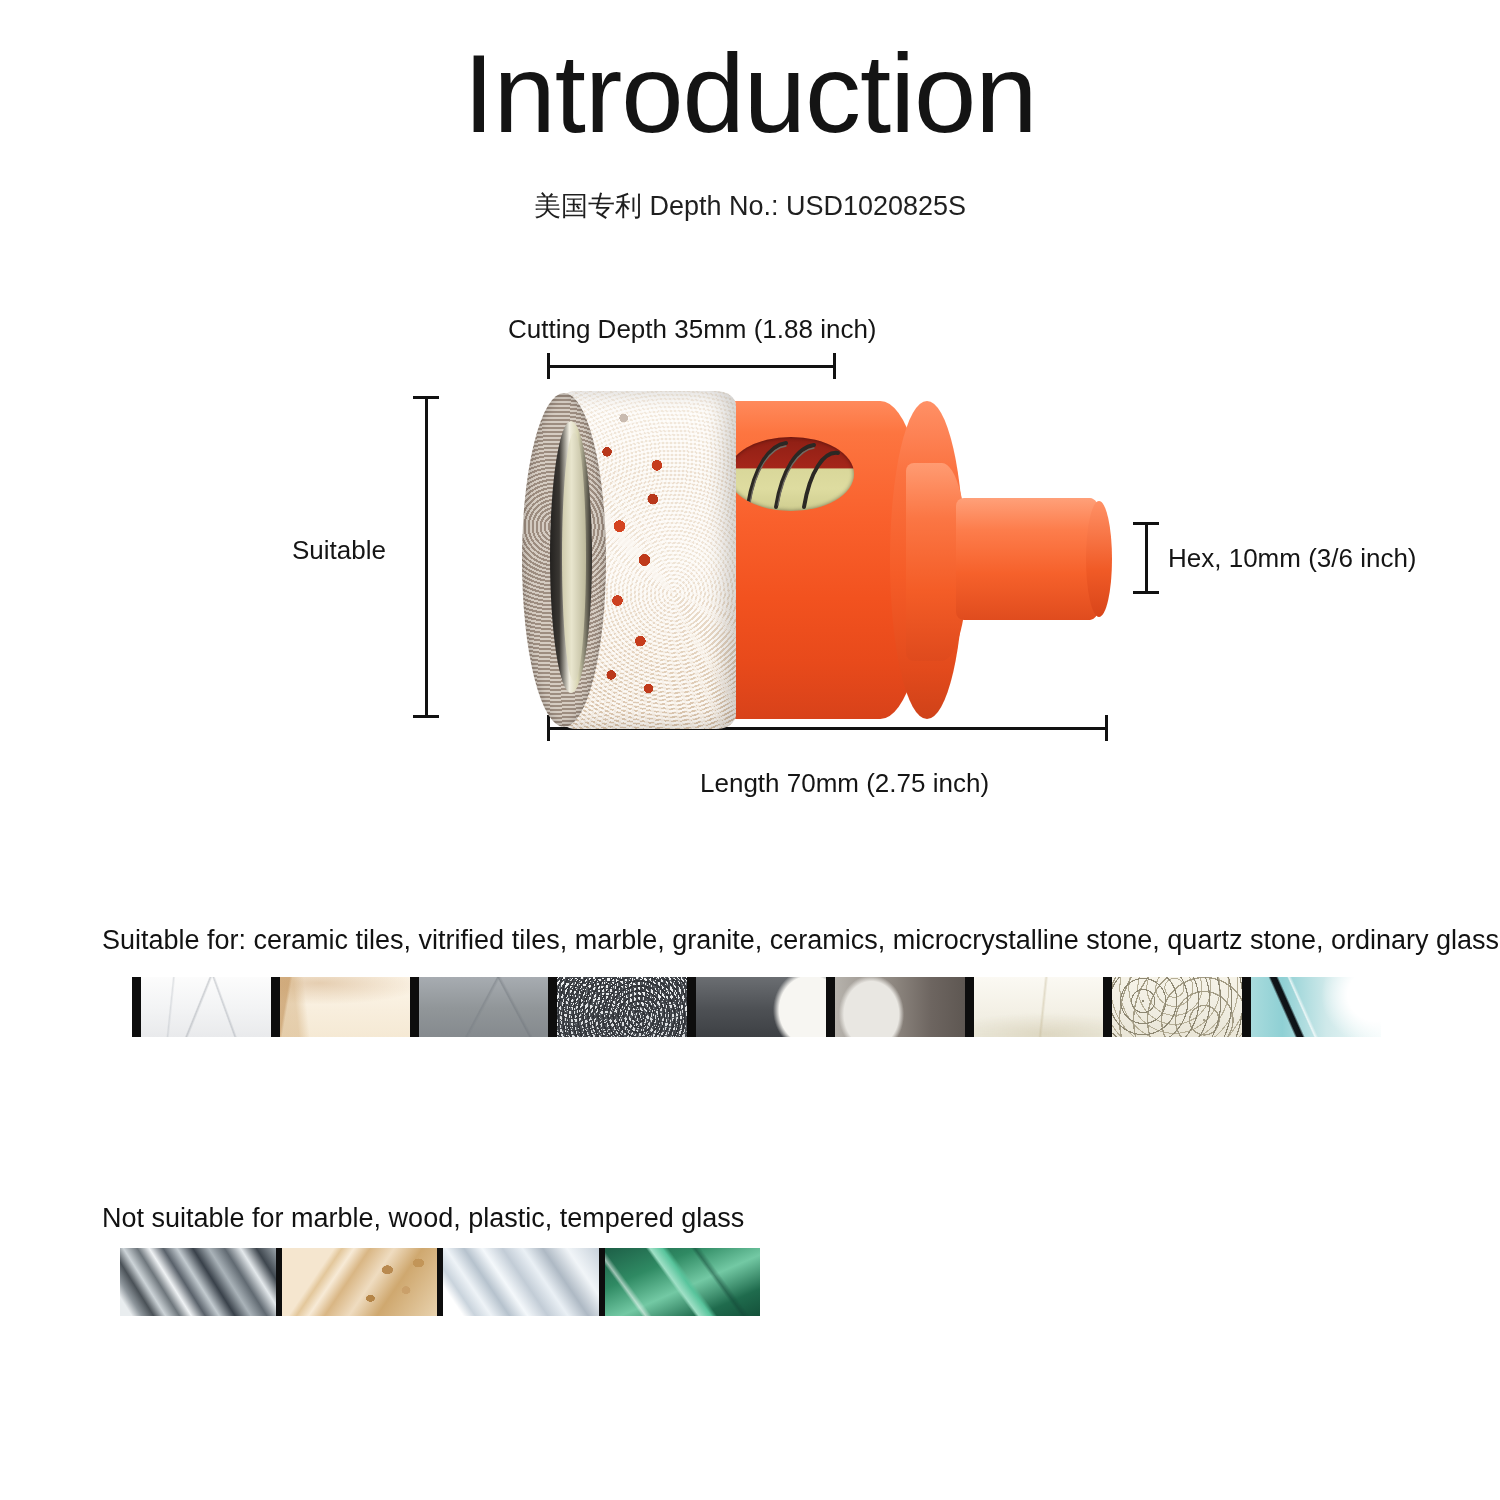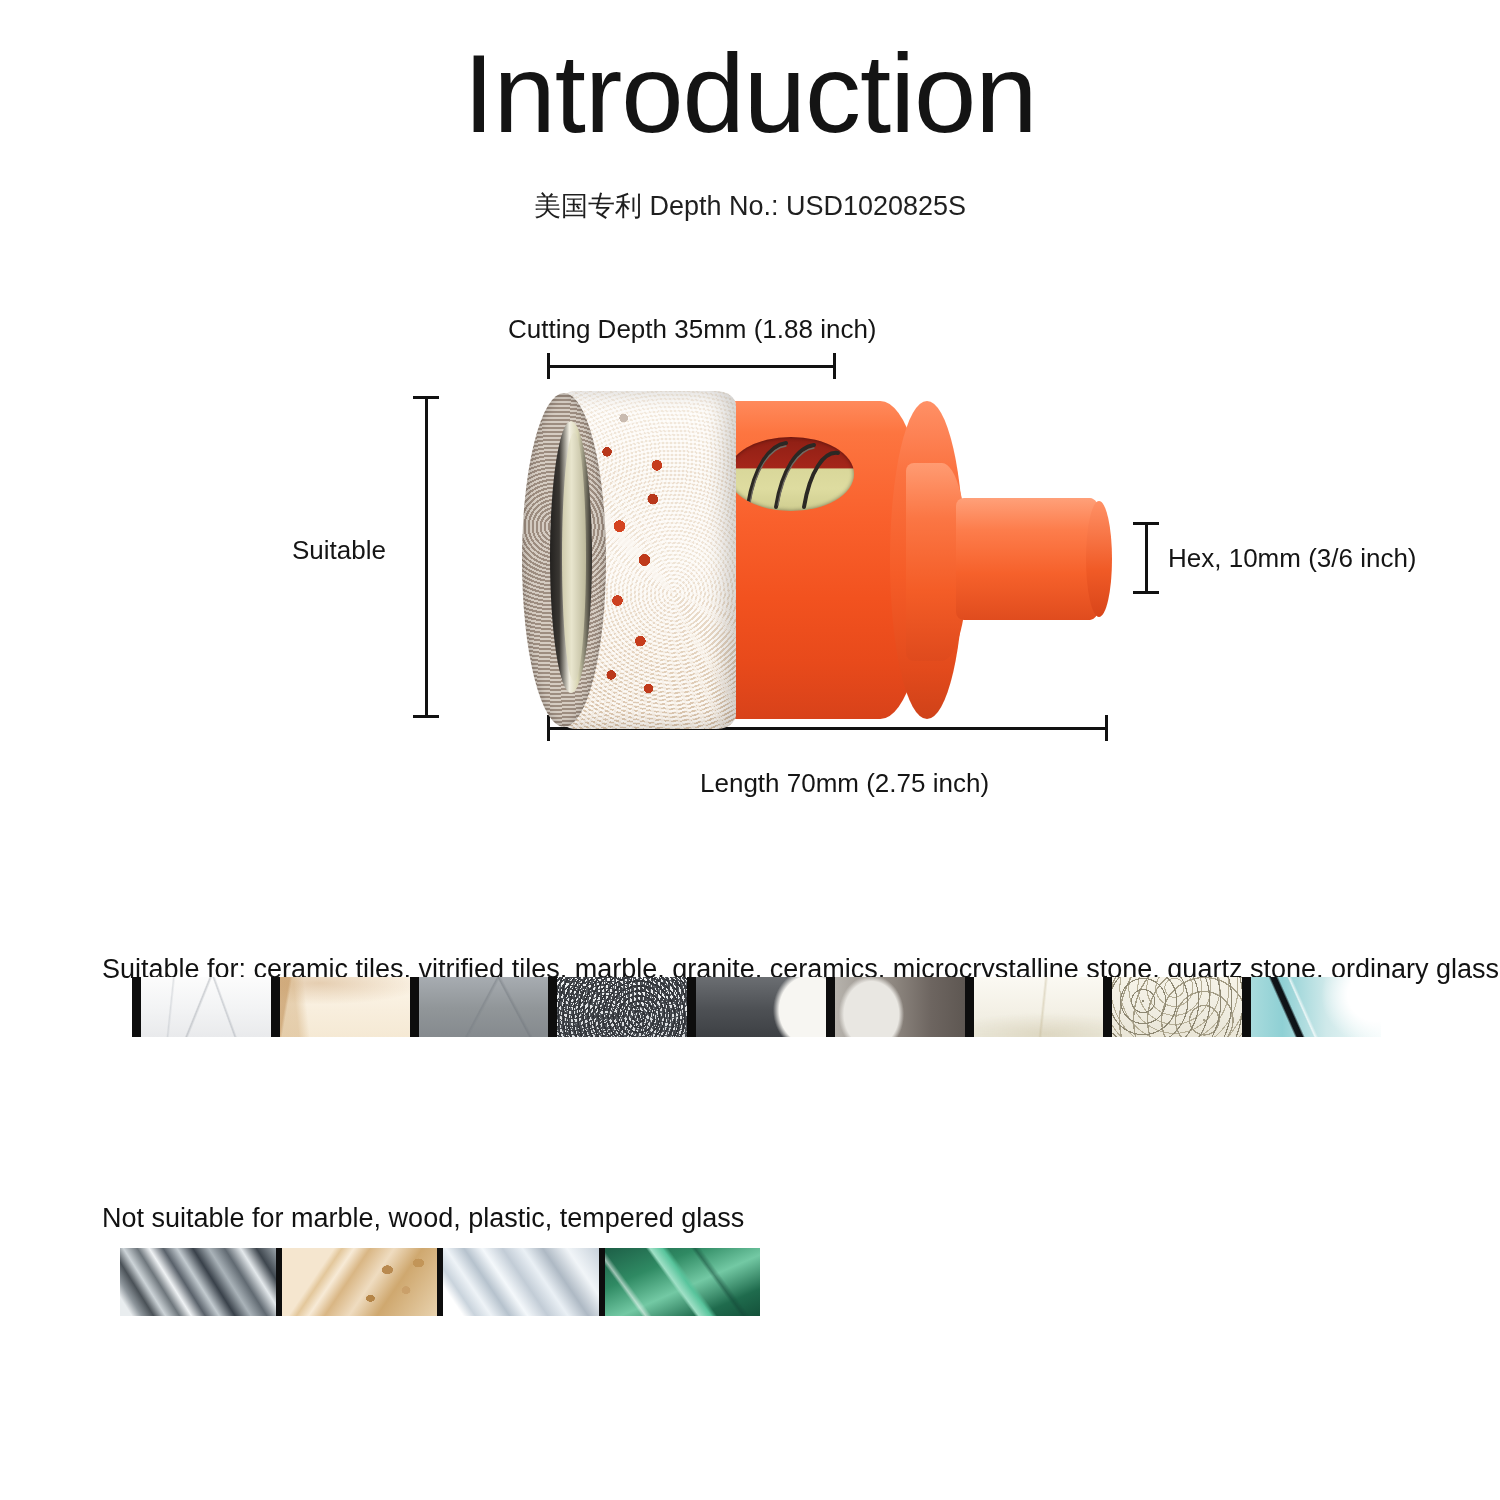--- a/index.html
+++ b/index.html
@@ -267,21 +267,21 @@
     background: linear-gradient(to right, #cfcbac 0%, #e8e5cd 40%, #bcb89a 100%);
   }
 
   
   .section-text {
     position: absolute;
     font-size: 27px;
     color: #121212;
     white-space: nowrap;
   }
-  #suitable-text     { left: 102px; top: 925px; margin-top: 29px; }
+  #suitable-text     { left: 102px; top: 925px; }
   #not-suitable-text { left: 102px; top: 1203px; }
 
   .swatch-strip {
     position: absolute;
     display: flex;
     overflow: hidden;
   }
   #suitable-strip      { left: 132px; top: 977px; width: 1249px; height: 60px; }
   #not-suitable-strip  { left: 120px; top: 1248px; width: 640px; height: 68px; }
 

